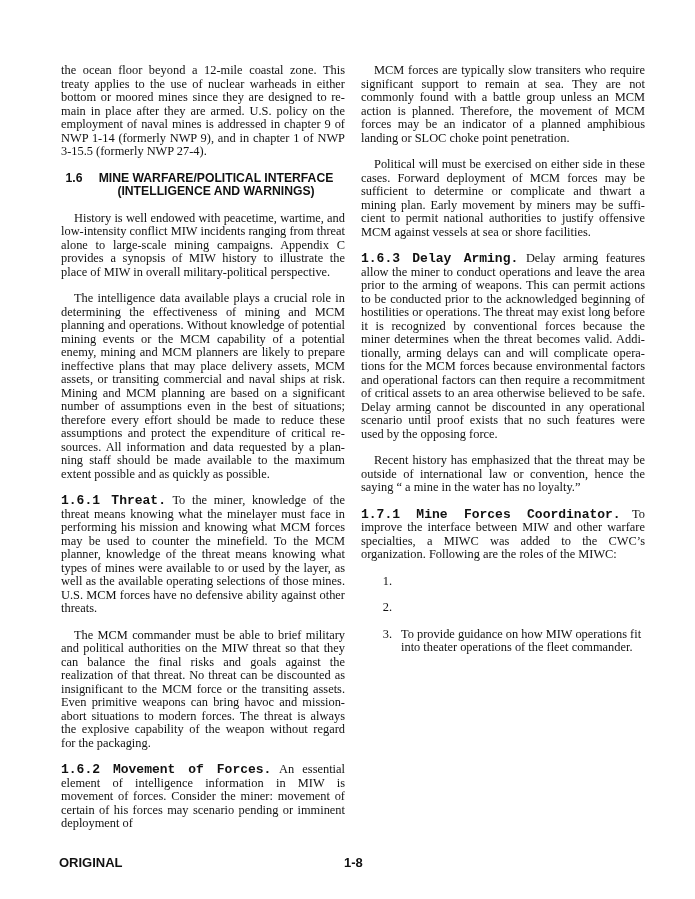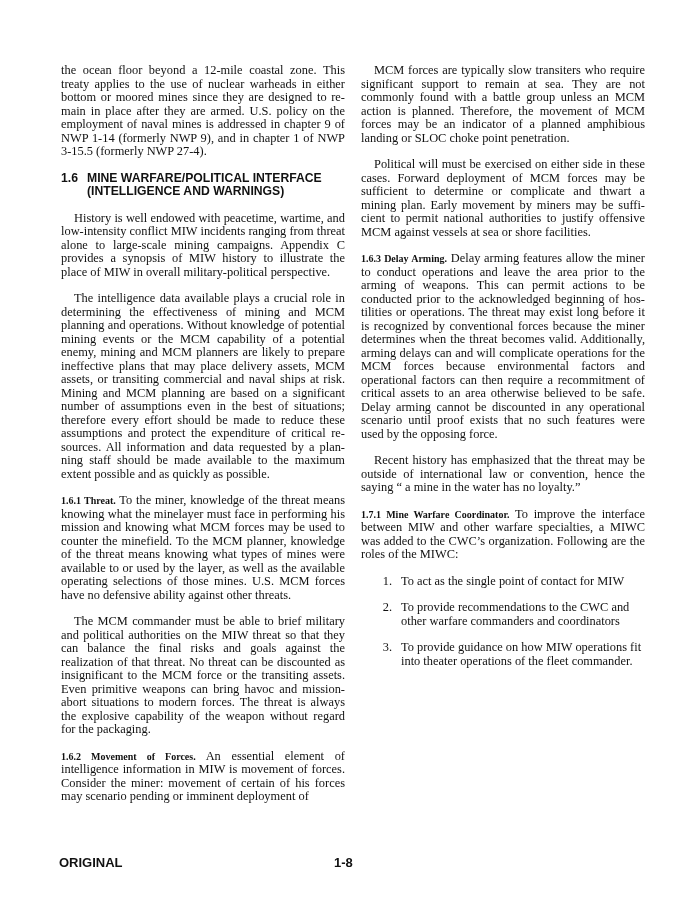--- a/index.html
+++ b/index.html
@@ -2,29 +2,29 @@
 <html><head>
 <meta charset="utf-8">
 <style>
   html, body { margin: 0; padding: 0; background: #ffffff; }
   body { width: 695px; height: 899px; position: relative; overflow: hidden; color: #111; }
   .col { position: absolute; top: 64px; width: 284px; font-family: "Liberation Serif", serif; font-size: 12.4px; line-height: 13.5px; text-align: justify; hyphens: manual; }
   .col.left { left: 61px; }
   .col.right { left: 361px; }
   p { margin: 0 0 13px 0; }
   p.indent { text-indent: 13px; }
-  .h2 { font-family: "Liberation Sans", sans-serif; font-weight: bold; font-size: 12.2px; line-height: 13.5px; margin: 0 0 13px 0; text-align: left; display: flex; }
+  .h2 { font-family: "Liberation Sans", sans-serif; font-weight: bold; font-size: 12.2px; line-height: 13.5px; margin: 0 0 13px 0; text-align: center; display: flex; }
   .h2 .num { width: 26px; flex: none; }
-  .h3 { font-family: Liberation Serif, serif; font-weight: bold; font-size: 10px; }
+  .h3 { font-family: Liberation Mono, monospace; font-weight: bold; font-size: 13px; }
   ol { margin: 0 0 13px 0; padding: 0; list-style: none; }
   ol li { display: flex; margin: 0 0 13px 0; text-align: left; }
   ol li .n { width: 26px; flex: none; text-align: right; padding-right: 9px; box-sizing: border-box; margin-left: 14px; }
   .footer { position: absolute; top: 855px; font-family: "Liberation Sans", sans-serif; font-weight: bold; font-size: 13px; }
   .footer.left { left: 59px; }
-  .footer.center { left: 334px; }
+  .footer.center { left: 344px; }
 </style>
 </head>
 <body>
 
 <div class="col left">
   <p>the ocean floor beyond a 12-mile coastal zone. This treaty applies to the use of nuclear warheads in either bottom or moored mines since they are designed to re­main in place after they are armed. U.S. policy on the employment of naval mines is addressed in chapter 9 of NWP 1-14 (formerly NWP 9), and in chapter 1 of NWP 3-15.5 (formerly NWP 27-4).</p>
 
   <div class="h2">
     <span class="num">1.6</span>
     <span>MINE WARFARE/POLITICAL INTERFACE (INTELLIGENCE AND WARNINGS)</span>
@@ -52,32 +52,30 @@
 
   <p>
     <span class="h3">1.6.3 Delay Arming.</span>
     <span>Delay arming features allow the miner to conduct operations and leave the area prior to the arming of weapons. This can permit actions to be conducted prior to the acknowledged beginning of hos­tilities or operations. The threat may exist long before it is recognized by conventional forces because the miner determines when the threat becomes valid. Addi­tionally, arming delays can and will complicate opera­tions for the MCM forces because environmental factors and operational factors can then require a recommitment of critical assets to an area otherwise be­lieved to be safe. Delay arming cannot be discounted in any operational scenario until proof exists that no such features were used by the opposing force.</span>
   </p>
 
   <p class="indent">Recent history has emphasized that the threat may be outside of international law or convention, hence the saying “ a mine in the water has no loyalty.”</p>
 
 
   <p>
-    <span class="h3">1.7.1 Mine Warfare Coordinator.</span>
+    <span class="h3">1.7.1 Mine Forces Coordinator.</span>
     <span>To improve the interface between MIW and other warfare special­ties, a MIWC was added to the CWC’s organization. Following are the roles of the MIWC:</span>
   </p>
 
   <ol>
     <li>
       <span class="n">1.</span>
-      <span>To act as the single point of contact for MIW</span>
     </li>
     <li>
       <span class="n">2.</span>
-      <span>To provide recommendations to the CWC and other warfare commanders and coordinators</span>
     </li>
     <li>
       <span class="n">3.</span>
       <span>To provide guidance on how MIW operations fit into theater operations of the fleet commander.</span>
     </li>
   </ol>
 
 </div>
 
 <div class="footer left">ORIGINAL</div>

